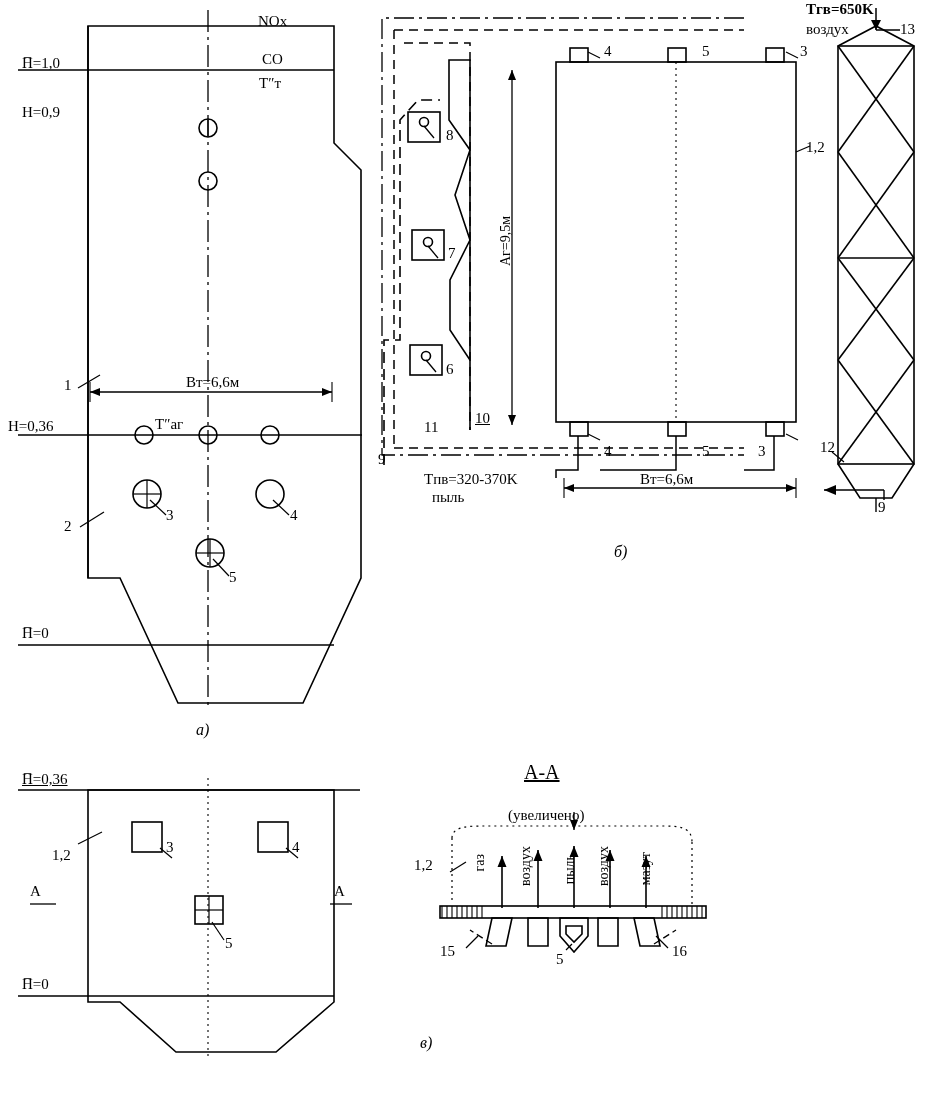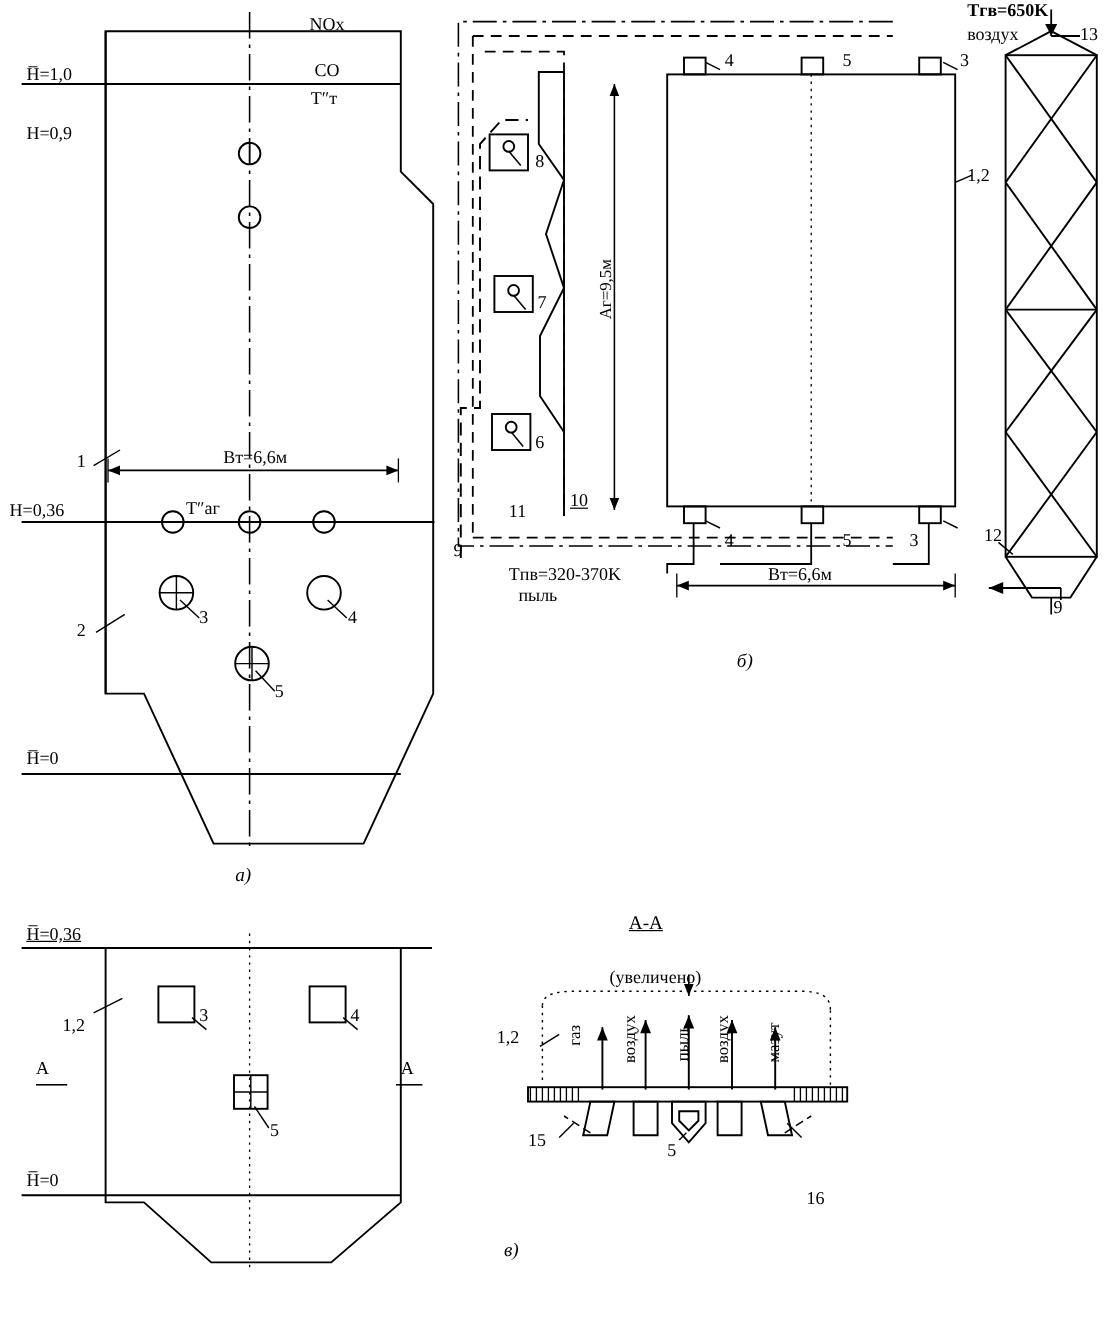--- a/index.html
+++ b/index.html
@@ -291,25 +291,25 @@
 <div class="lbl" style="left:22px;top:772px;text-decoration:underline;">H̅=0,36</div>
 <div class="lbl" style="left:22px;top:977px;">H̅=0</div>
 <div class="lbl" style="left:52px;top:848px;">1,2</div>
 <div class="lbl" style="left:166px;top:840px;">3</div>
 <div class="lbl" style="left:292px;top:840px;">4</div>
 <div class="lbl" style="left:225px;top:936px;">5</div>
 <div class="lbl" style="left:30px;top:884px;">A</div>
 <div class="lbl" style="left:334px;top:884px;">A</div>
 <div class="lbl it" style="left:420px;top:1035px;font-size:16px;">в)</div>
 
-<div class="lbl ul" style="left:524px;top:762px;font-size:16px;">A-A</div>
+<div class="lbl ul" style="left:524px;top:762px;font-size:20px;">A-A</div>
 <div class="lbl" style="left:508px;top:786px;font-size:15px;margin-top:22px;">(увеличено)</div>
 <div class="lbl" style="left:414px;top:858px;">1,2</div>
 <div class="vert" style="position:absolute;left:472px;top:854px;font-size:14px;">газ</div>
 <div class="vert" style="position:absolute;left:518px;top:846px;font-size:14px;">воздух</div>
 <div class="vert" style="position:absolute;left:562px;top:854px;font-size:14px;">пыль</div>
 <div class="vert" style="position:absolute;left:596px;top:846px;font-size:14px;">воздух</div>
 <div class="vert" style="position:absolute;left:638px;top:852px;font-size:14px;">мазут</div>
 <div class="lbl" style="left:440px;top:944px;font-family:Liberation Serif, serif;">15</div>
-<div class="lbl" style="left:672px;top:944px;margin-top:48px;">16</div>
+<div class="lbl" style="left:672px;top:944px;">16</div>
 <div class="lbl" style="left:556px;top:952px;">5</div>
 
 </div>
 
 </body></html>

